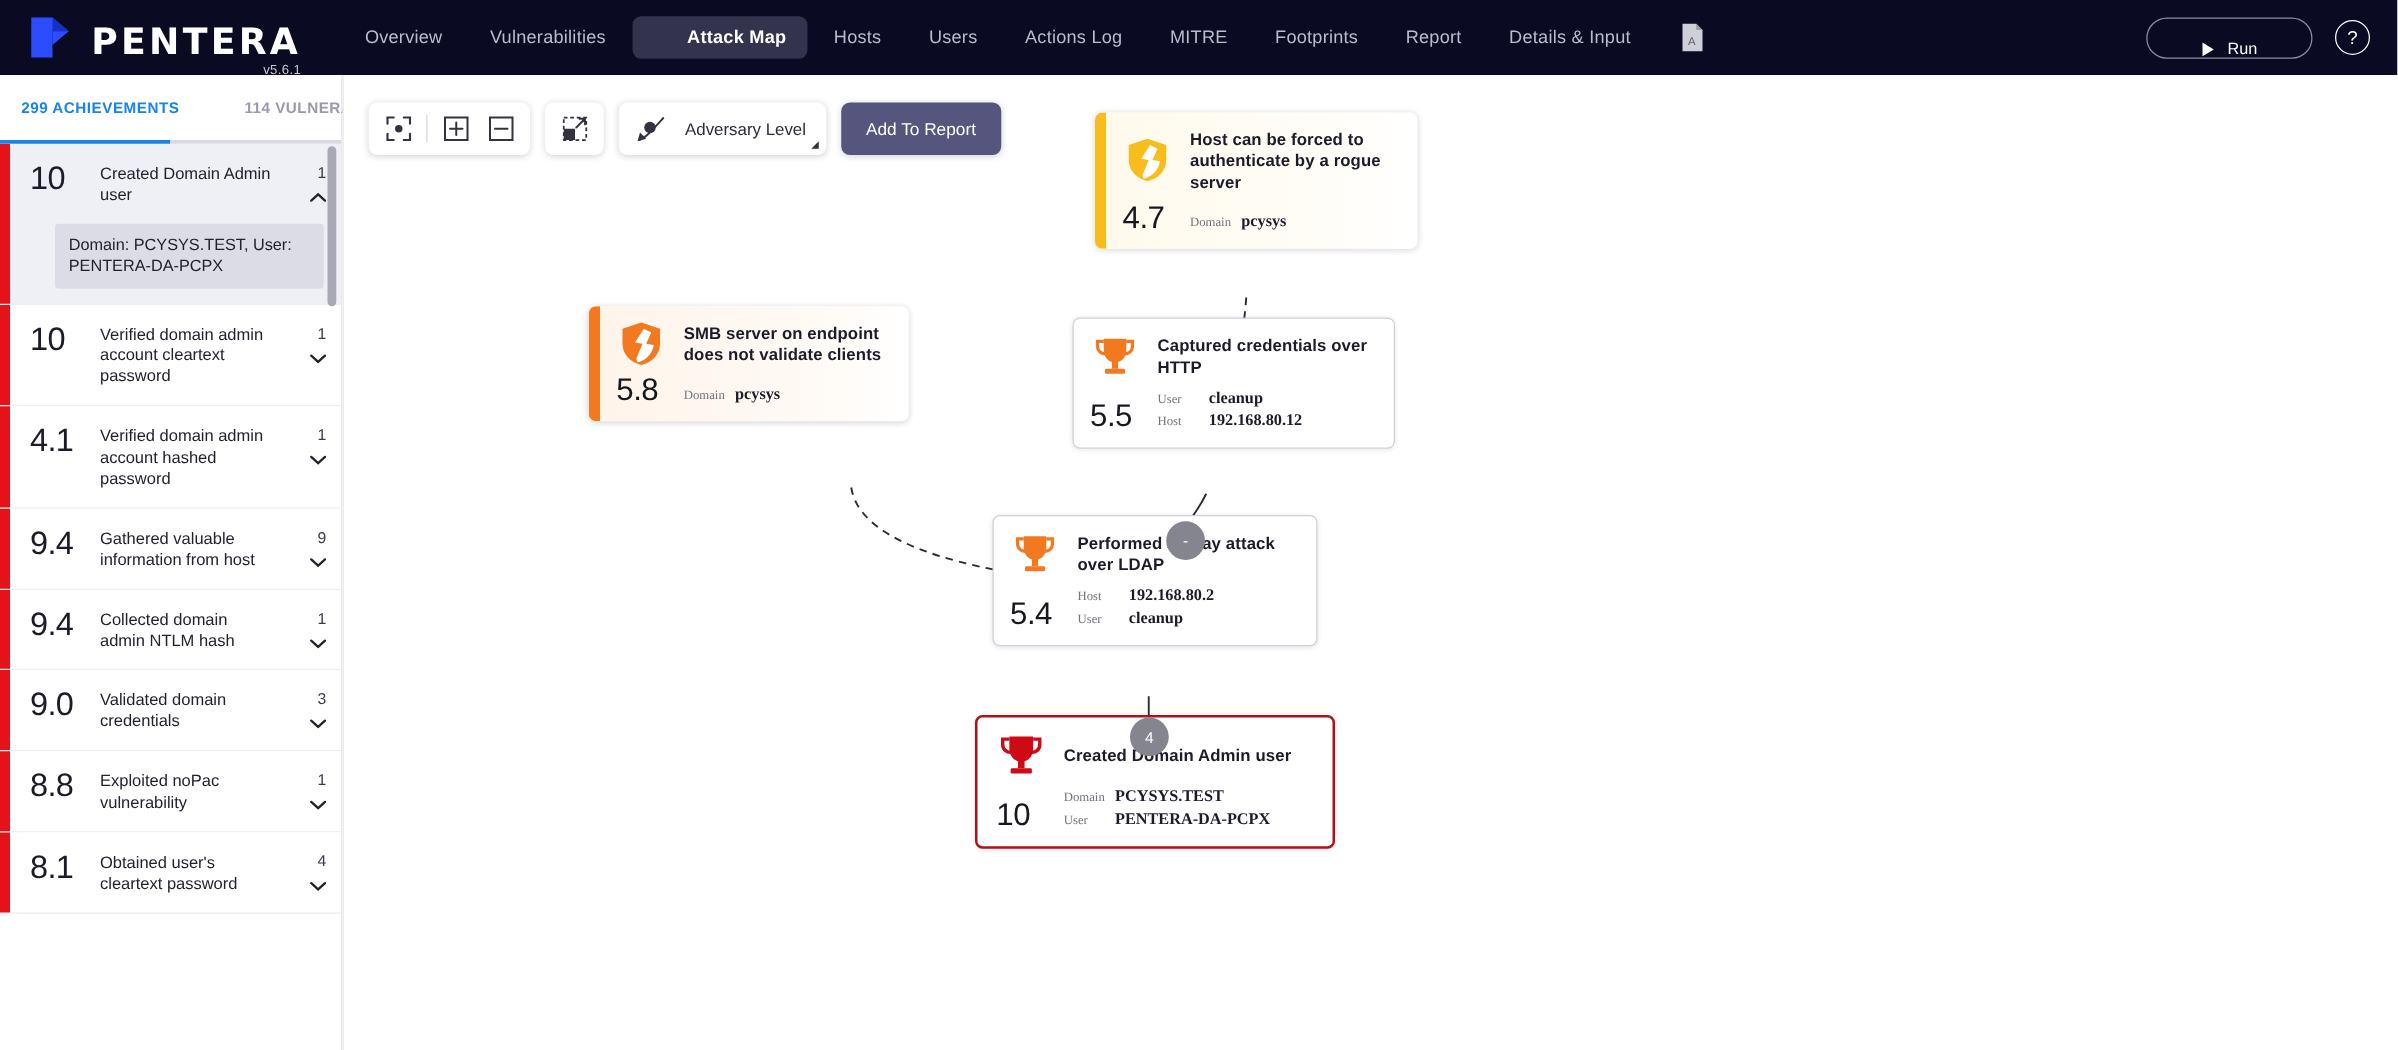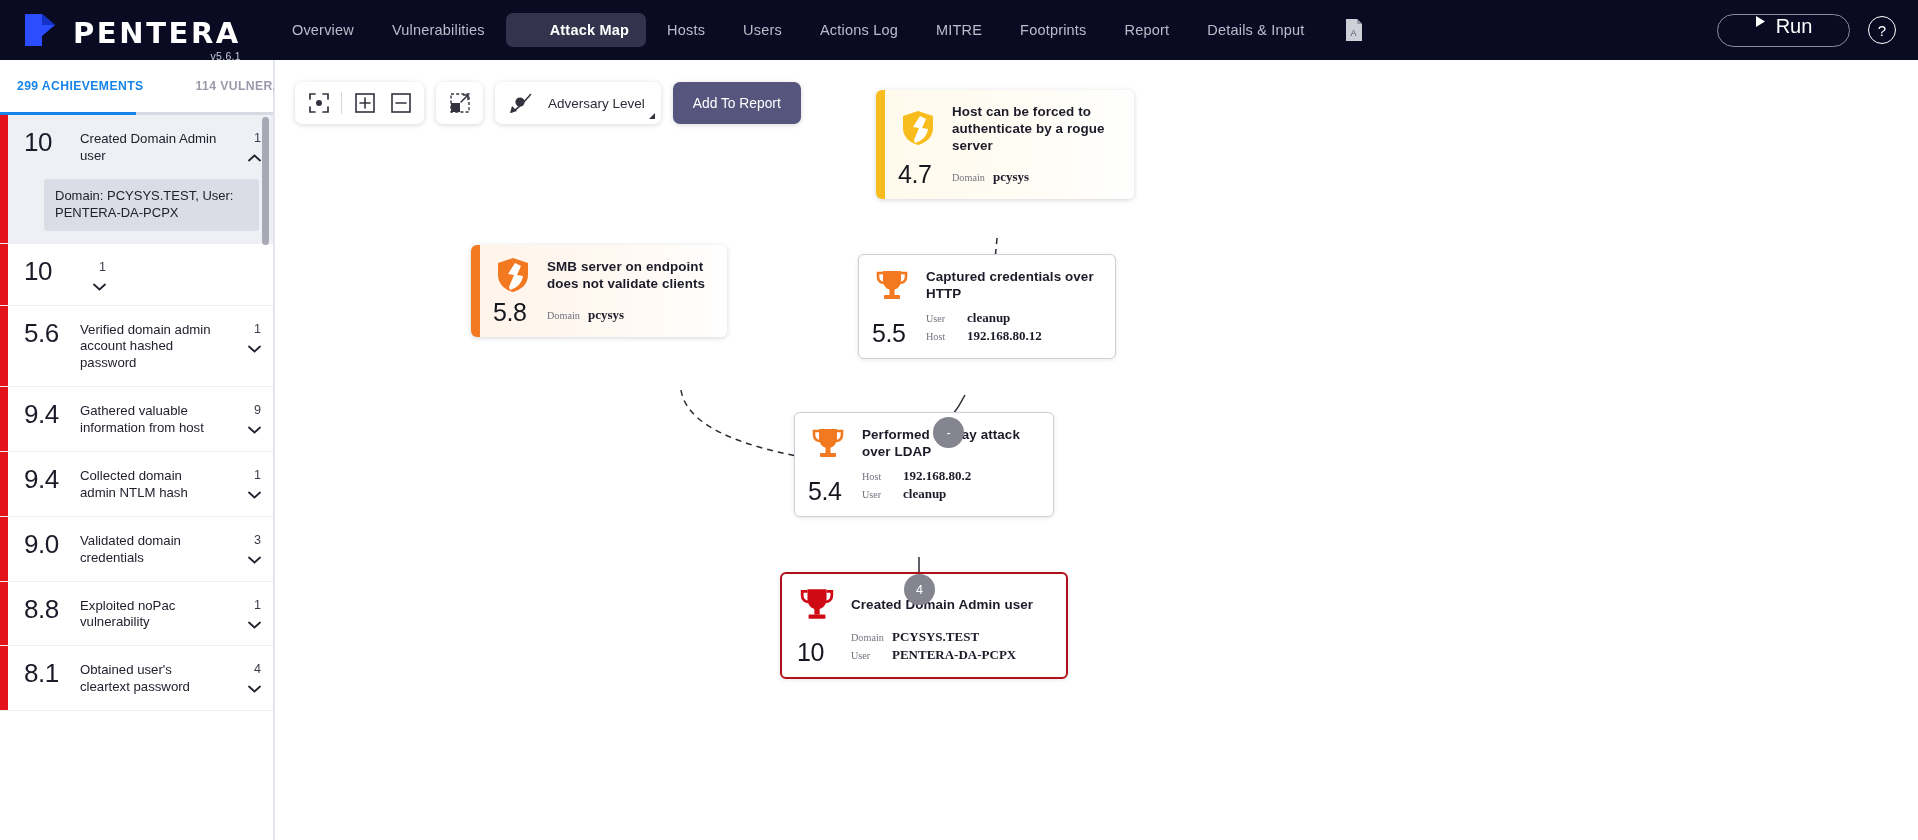--- a/index.html
+++ b/index.html
@@ -54,23 +54,23 @@
   .nav-right {
     position: absolute;
     right: 22px; top: 0; height: 60px;
     display: flex; align-items: center; gap: 18px;
   }
   .run-btn {
     width: 133px; height: 33px;
     border: 1.6px solid #8c8ca3;
     border-radius: 17px;
     color: #ffffff;
-    display: flex; align-items: flex-start; justify-content: center;
+    display: flex; align-items: flex-end; justify-content: center;
     gap: 10px;
-    font-size: 20px;
+    font-size: 13px;
     cursor: pointer;
     background: transparent;
   }
   .help-btn {
     width: 28px; height: 28px;
     border: 1.7px solid #ffffff;
     border-radius: 50%;
     color: #ffffff;
     display: flex; align-items: center; justify-content: center;
     font-size: 15px;
@@ -364,33 +364,34 @@
             </div>
           </div>
           <div class="ach-detail">Domain: PCYSYS.TEST, User: PENTERA-DA-PCPX</div>
         </div>
       </div>
 
       <div class="ach-row">
         <div class="sev-bar"></div>
         <div class="ach-main">
           <div class="ach-score">10</div>
+          <div class="ach-text">Verified domain admin account cleartext password</div>
           <div class="ach-right">
             <div class="ach-count">1</div>
             <svg class="chev" viewBox="0 0 13 8">
               <path d="M1 1.5 L6.5 6.5 L12 1.5" stroke="#22222f" stroke-width="1.8" fill="none" stroke-linecap="round"></path>
             </svg>
           </div>
         </div>
       </div>
 
       <div class="ach-row">
         <div class="sev-bar"></div>
         <div class="ach-main">
-          <div class="ach-score">5.6</div>
+          <div class="ach-score">4.1</div>
           <div class="ach-text">Verified domain admin account hashed password</div>
           <div class="ach-right">
             <div class="ach-count">1</div>
             <svg class="chev" viewBox="0 0 13 8">
               <path d="M1 1.5 L6.5 6.5 L12 1.5" stroke="#22222f" stroke-width="1.8" fill="none" stroke-linecap="round"></path>
             </svg>
           </div>
         </div>
       </div>
 

